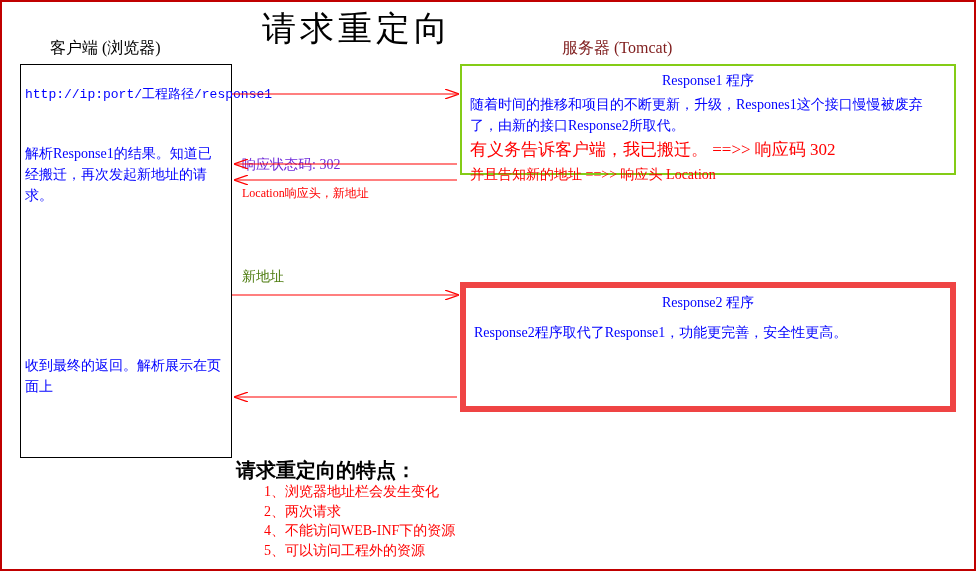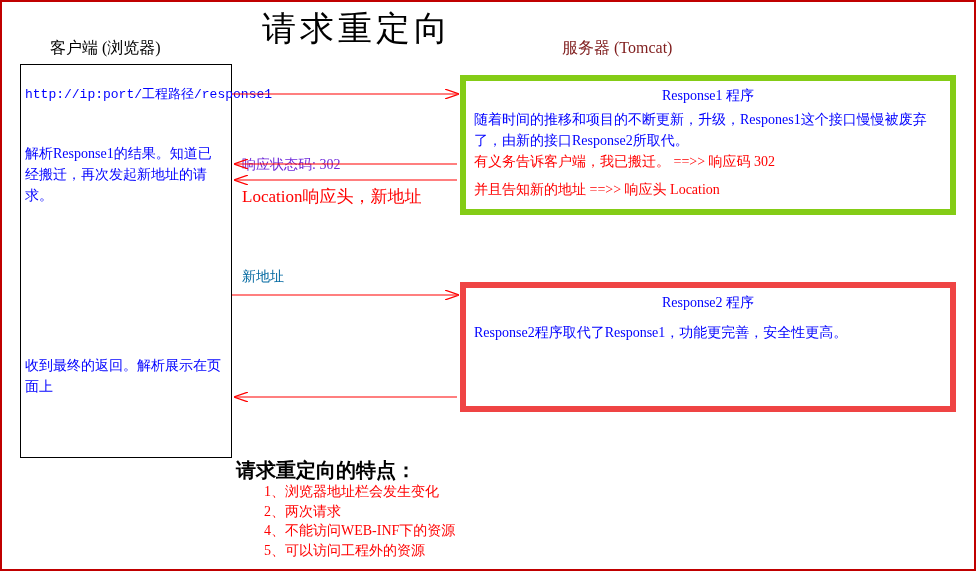--- a/index.html
+++ b/index.html
@@ -73,24 +73,23 @@
     width: 200px;
     font-size: 14px;
     color: #0000ff;
     line-height: 1.5;
   }
   .resp1-box {
     position: absolute;
     left: 458px;
     top: 62px;
     width: 496px;
-    height: 140px;
-    border: 6px solid #84cc16;
-    background: #fff;
-    margin-top: 11px;
+    height: 111px;
+    border: 2px solid #84cc16;
+    background: #fff;
   }
   .resp1-box .heading {
     position: absolute;
     left: 0;
     right: 0;
     top: 6px;
     text-align: center;
     font-size: 14px;
     color: #0000ff;
   }
@@ -101,21 +100,21 @@
     width: 480px;
     font-size: 14px;
     color: #0000ff;
     line-height: 1.5;
   }
   .resp1-box .duty {
     position: absolute;
     left: 8px;
     top: 72px;
     width: 480px;
-    font-size: 14px;
+    font-size: 17px;
     color: #ff0000;
   }
   .resp1-box .tellnew {
     position: absolute;
     left: 8px;
     top: 100px;
     width: 480px;
     font-size: 14px;
     color: #ff0000;
   }
@@ -152,29 +151,29 @@
     left: 240px;
     top: 130px;
     font-size: 14px;
     color: #6d28d9;
     margin-top: 24px;
   }
   .arrow1-label2 {
     position: absolute;
     left: 240px;
     top: 183px;
-    font-size: 17px;
+    font-size: 12px;
     color: #ff0000;
   }
   .arrow2-label {
     position: absolute;
     left: 240px;
     top: 266px;
     font-size: 14px;
-    color: #0369a1;
+    color: #4d7c0f;
   }
   .features-title {
     position: absolute;
     left: 234px;
     top: 455px;
     font-size: 20px;
     color: #000;
     font-weight: bold;
   }
   .features-list {

